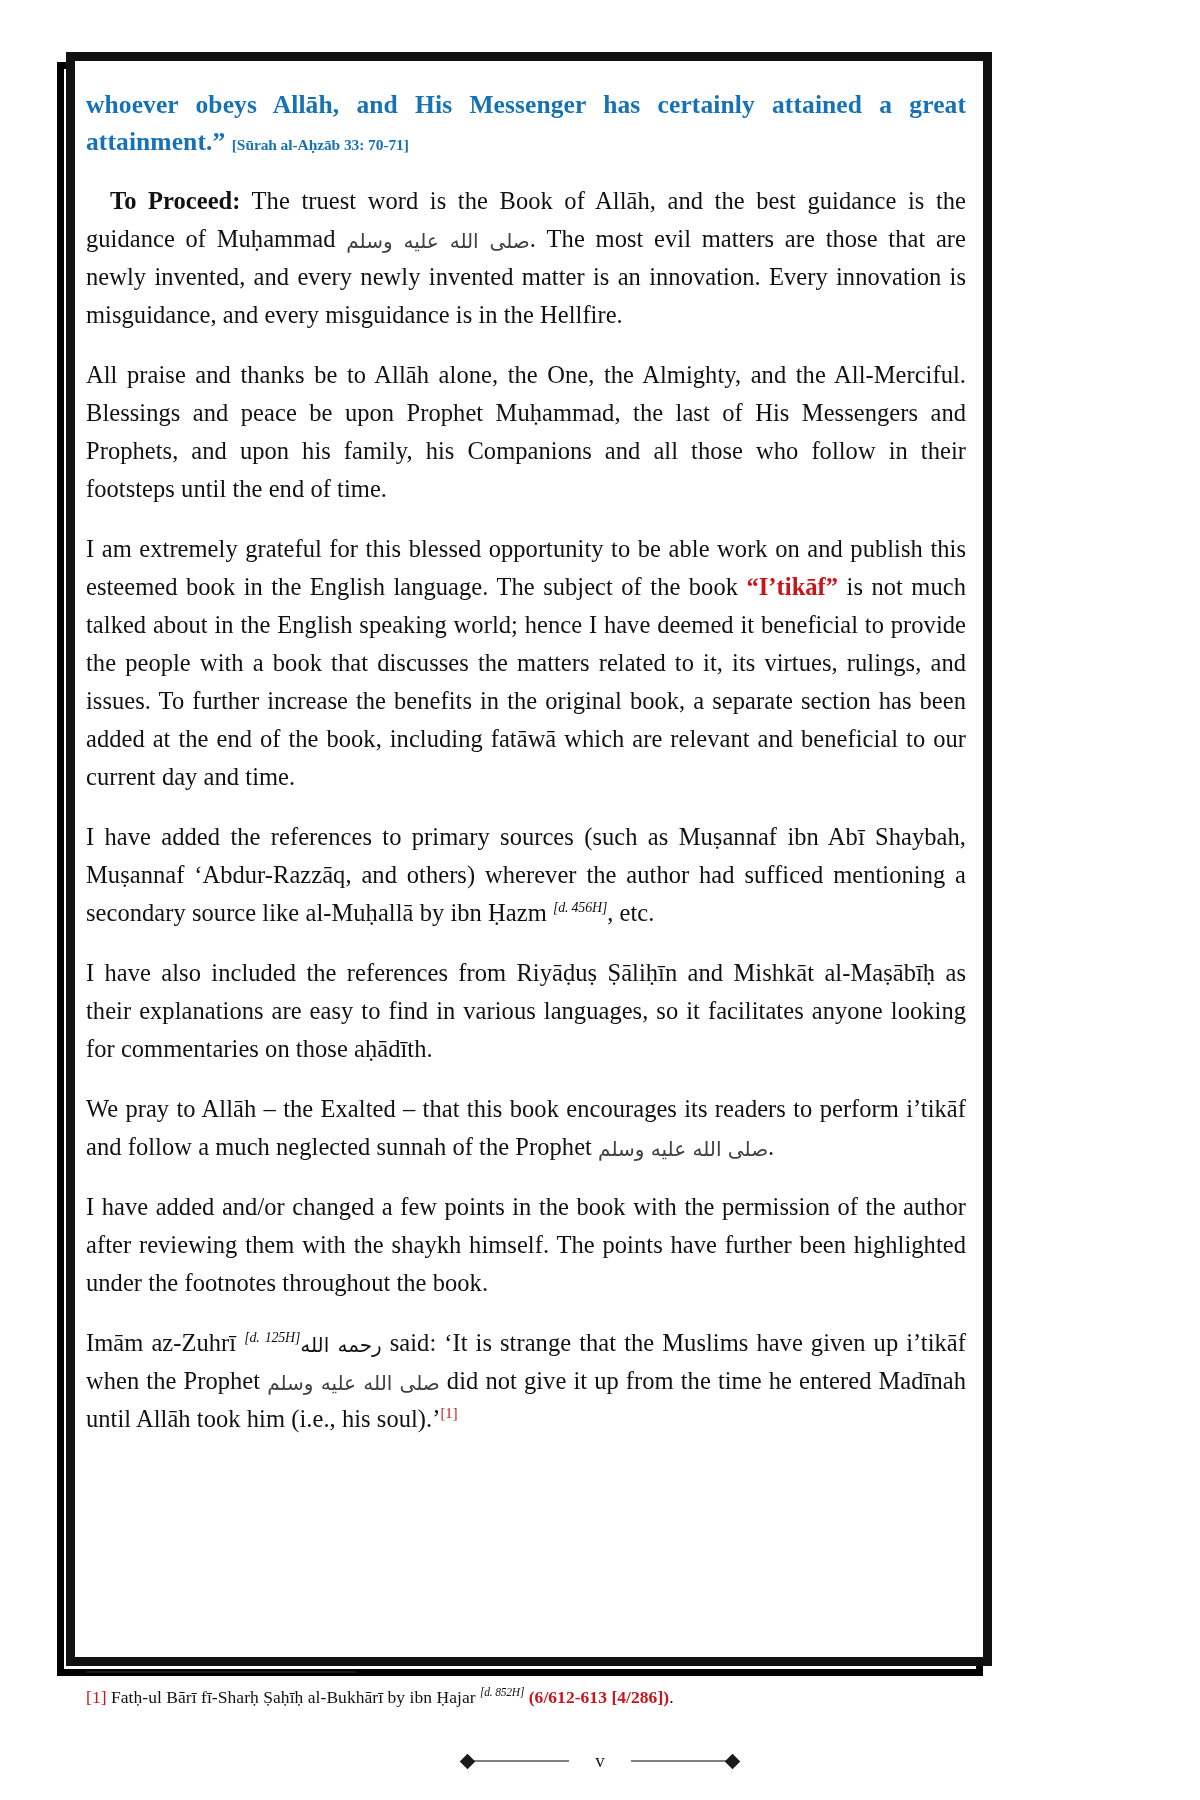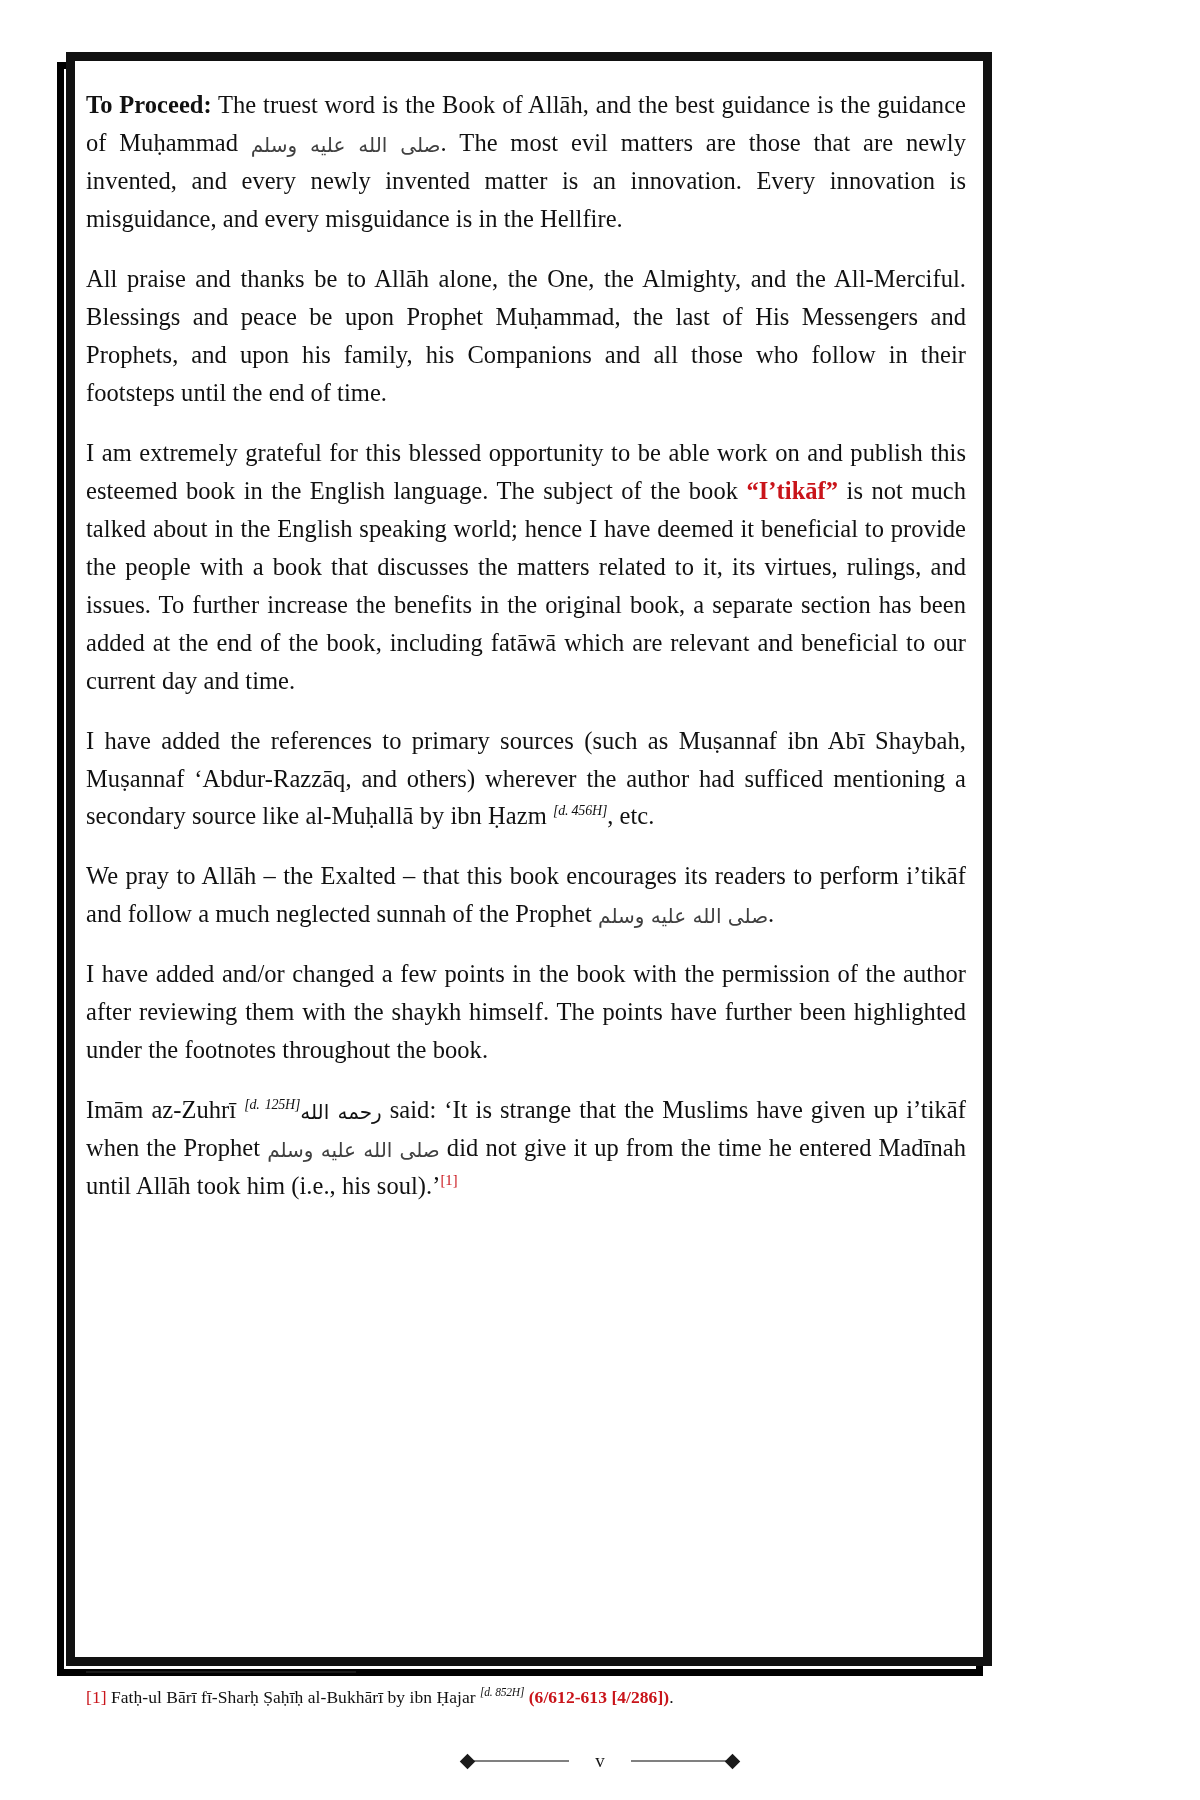--- a/index.html
+++ b/index.html
@@ -77,21 +77,21 @@
     color: #111111;
     font-size: 24.5px;
     line-height: 1.55;
     text-align: justify;
     text-align-last: left;
     margin: 0 0 22px 0;
     letter-spacing: 0.05px;
   }
   p.body.last { margin-bottom: 8px; }
 
-  .bold { font-weight: bold; }
+  .bold { font-weight: bold; margin-left: 24px; }
 
   .red { color: #c9141a; }
   .red-b { color: #c9141a; font-weight: bold; }
 
   .salawat {
     color: #404040;
     font-family: "DejaVu Sans", sans-serif;
     font-size: 20px;
     line-height: 1;
     direction: rtl;
@@ -177,37 +177,44 @@
 <div id="page">
 
   <div class="frame-shadow"></div>
 
   <div class="frame-outer">
     <div class="frame-inner"></div>
   </div>
 
   <div class="content">
 
+    <div class="ayah">
+      <span>whoever obeys Allāh, and His Messenger has certainly attained a great attainment.”</span>
+      <span class="ref">[Sūrah al-Aḥzāb 33: 70-71]</span>
+    </div>
 
     <p class="body">
       <span class="bold">To Proceed:</span><span> The truest word is the Book of Allāh, and the best guidance is the guidance of Muḥammad </span><span class="salawat">صلى الله عليه وسلم</span><span>. The most evil matters are those that are newly invented, and every newly invented matter is an innovation. Every innovation is misguidance, and every misguidance is in the Hellfire.</span>
     </p>
 
     <p class="body">
       <span>All praise and thanks be to Allāh alone, the One, the Almighty, and the All-Merciful. Blessings and peace be upon Prophet Muḥammad, the last of His Messengers and Prophets, and upon his family, his Companions and all those who follow in their footsteps until the end of time.</span>
     </p>
 
     <p class="body">
       <span>I am extremely grateful for this blessed opportunity to be able work on and publish this esteemed book in the English language. The subject of the book </span><span class="red-b">“I’tikāf”</span><span> is not much talked about in the English speaking world; hence I have deemed it beneficial to provide the people with a book that discusses the matters related to it, its virtues, rulings, and issues. To further increase the benefits in the original book, a separate section has been added at the end of the book, including fatāwā which are relevant and beneficial to our current day and time.</span>
     </p>
 
     <p class="body">
       <span>I have added the references to primary sources (such as Muṣannaf ibn Abī Shaybah, Muṣannaf ‘Abdur-Razzāq, and others) wherever the author had sufficed mentioning a secondary source like al-Muḥallā by ibn Ḥazm </span><sup class="dd">[d. 456H]</sup><span>, etc.</span>
     </p>
 
+    <p class="body">
+      <span>I have also included the references from Riyāḍuṣ Ṣāliḥīn and Mishkāt al-Maṣābīḥ as their explanations are easy to find in various languages, so it facilitates anyone looking for commentaries on those aḥādīth.</span>
+    </p>
 
     <p class="body">
       <span>We pray to Allāh – the Exalted – that this book encourages its readers to perform i’tikāf and follow a much neglected sunnah of the Prophet </span><span class="salawat">صلى الله عليه وسلم</span><span>.</span>
     </p>
 
     <p class="body">
       <span>I have added and/or changed a few points in the book with the permission of the author after reviewing them with the shaykh himself. The points have further been highlighted under the footnotes throughout the book.</span>
     </p>
 
     <p class="body last">

